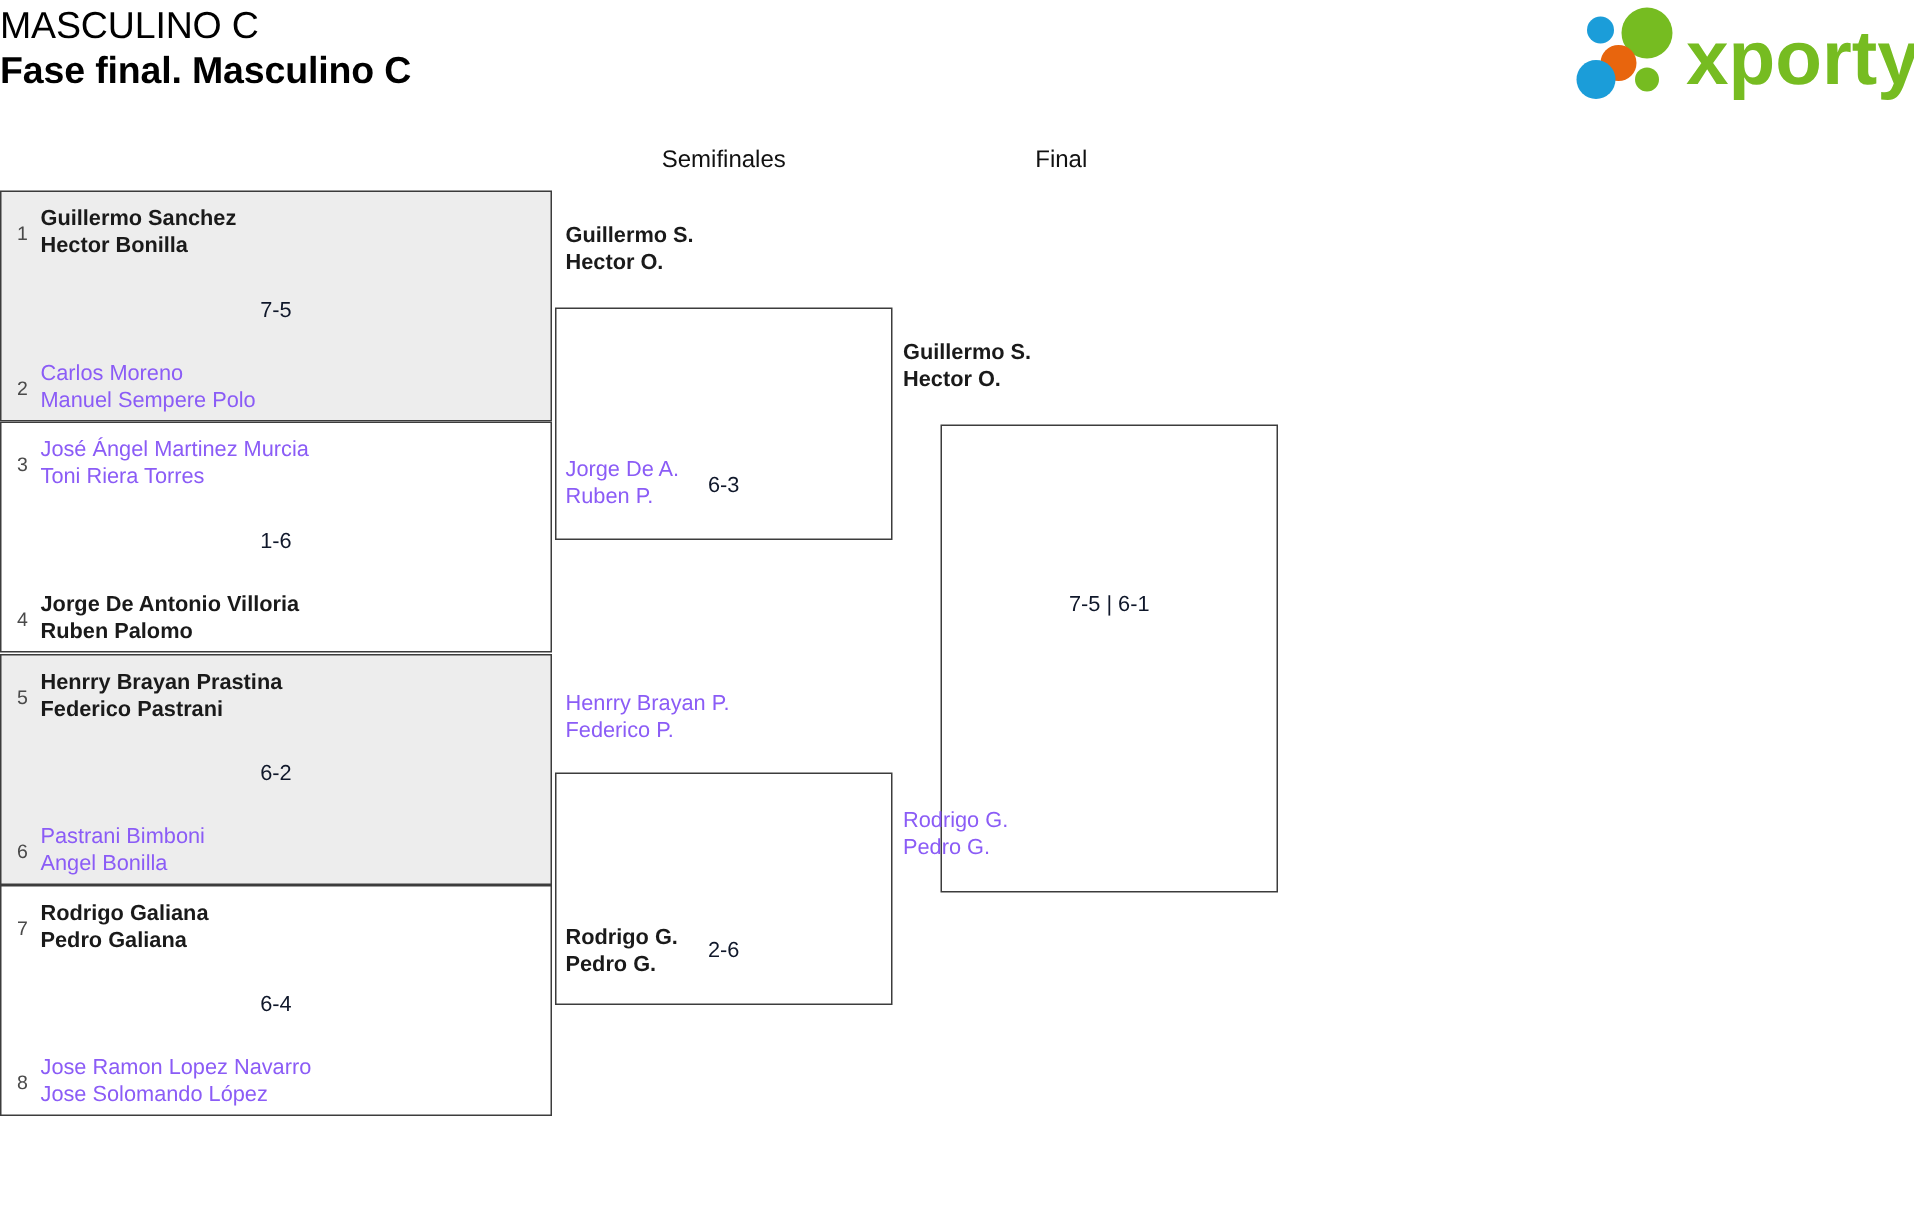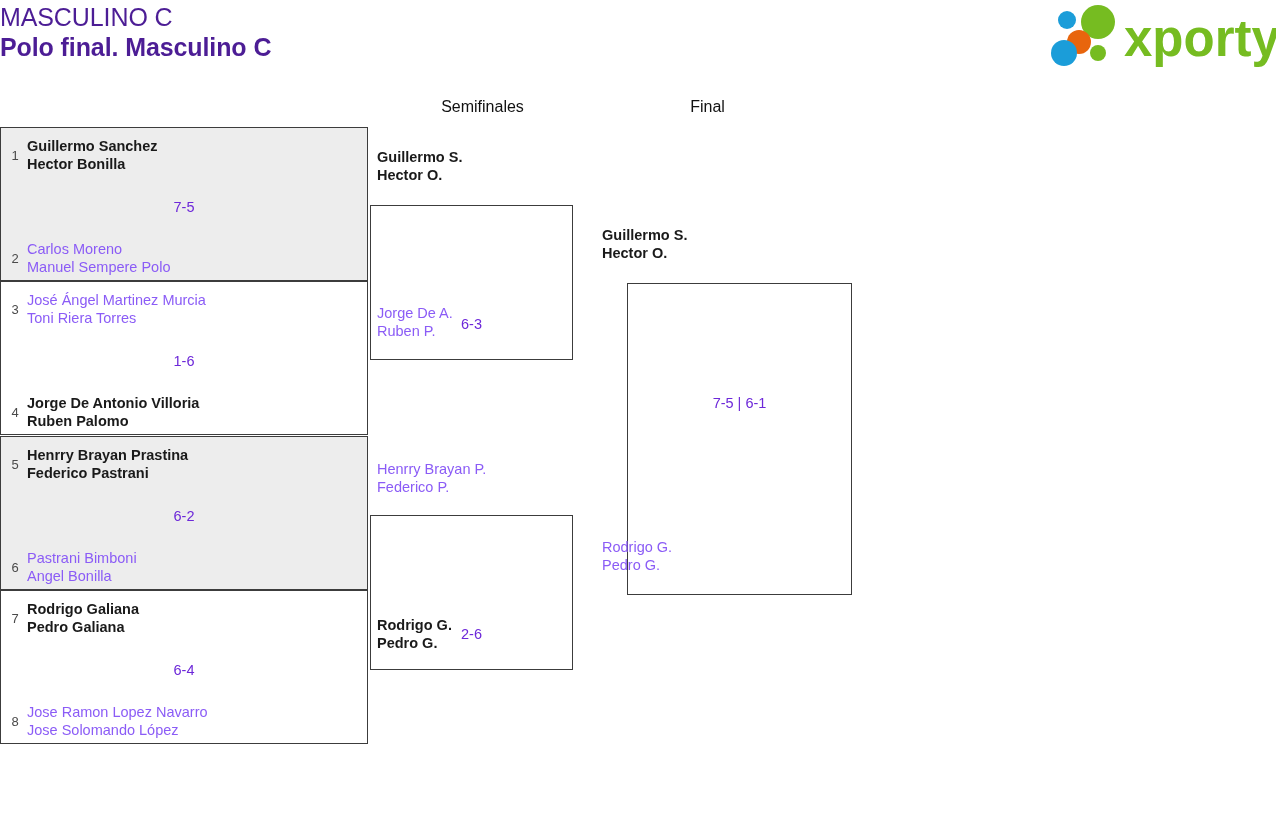--- a/index.html
+++ b/index.html
@@ -24,21 +24,21 @@
     height: 92px;
   }
   #title-block {
     position: absolute;
     left: 0; top: 2px;
   }
   .title-line {
     font-size: 25px;
     line-height: 30px;
     font-weight: 400;
-    color: #4c1d95;
+    color: #000000;
     letter-spacing: -0.1px;
     white-space: nowrap;
   }
   .title-line.sub {
     font-weight: 700;
   }
 
   
   #logo {
     position: absolute;
@@ -113,29 +113,29 @@
   .team .pname { white-space: nowrap; }
   .winner .pname { color: #1a1a1a; font-weight: 700; }
   .loser  .pname { color: #8b5cf6; font-weight: 400; }
 
   .score {
     position: absolute;
     width: 100%;
     text-align: center;
     font-size: 14.5px;
     line-height: 18px;
-    color: #6d28d9;
+    color: #0f172a;
   }
   .qf-match .score { top: 70px; }
 
   
   .sf-box {
     position: absolute;
     left: 370px;
-    width: 203px;
+    width: 225px;
     height: 155px;
     border: 1px solid #3c3c3c;
     box-sizing: border-box;
     background: transparent;
   }
   .sf-box.s1 { top: 78px; }
   .sf-box.s2 { top: 388px; }
   .sf-box .score { top: 109px; }
 
   .sf-team {
@@ -173,21 +173,21 @@
   .f-team.t1 { top: 99px;  }
   .f-team.t2 { top: 411px; }
 </style>
 </head>
 <body>
 
 <div id="header">
 
   <div id="title-block">
     <div class="title-line">MASCULINO C</div>
-    <div class="title-line sub">Polo final. Masculino C</div>
+    <div class="title-line sub">Fase final. Masculino C</div>
   </div>
 
   <div id="logo">
     <svg width="228" height="64" viewBox="0 0 228 64" xmlns="http://www.w3.org/2000/svg">
       <circle cx="19" cy="16" r="9" fill="#1b9dd9"></circle>
       <circle cx="50" cy="18" r="17" fill="#76bc21"></circle>
       <circle cx="31" cy="38" r="12" fill="#e8650d"></circle>
       <circle cx="16" cy="49" r="13" fill="#1b9dd9"></circle>
       <circle cx="50" cy="49" r="8" fill="#76bc21"></circle>
       <text x="76" y="52" font-family="Liberation Sans, sans-serif" font-size="51" font-weight="700" fill="#76bc21">xporty</text>

